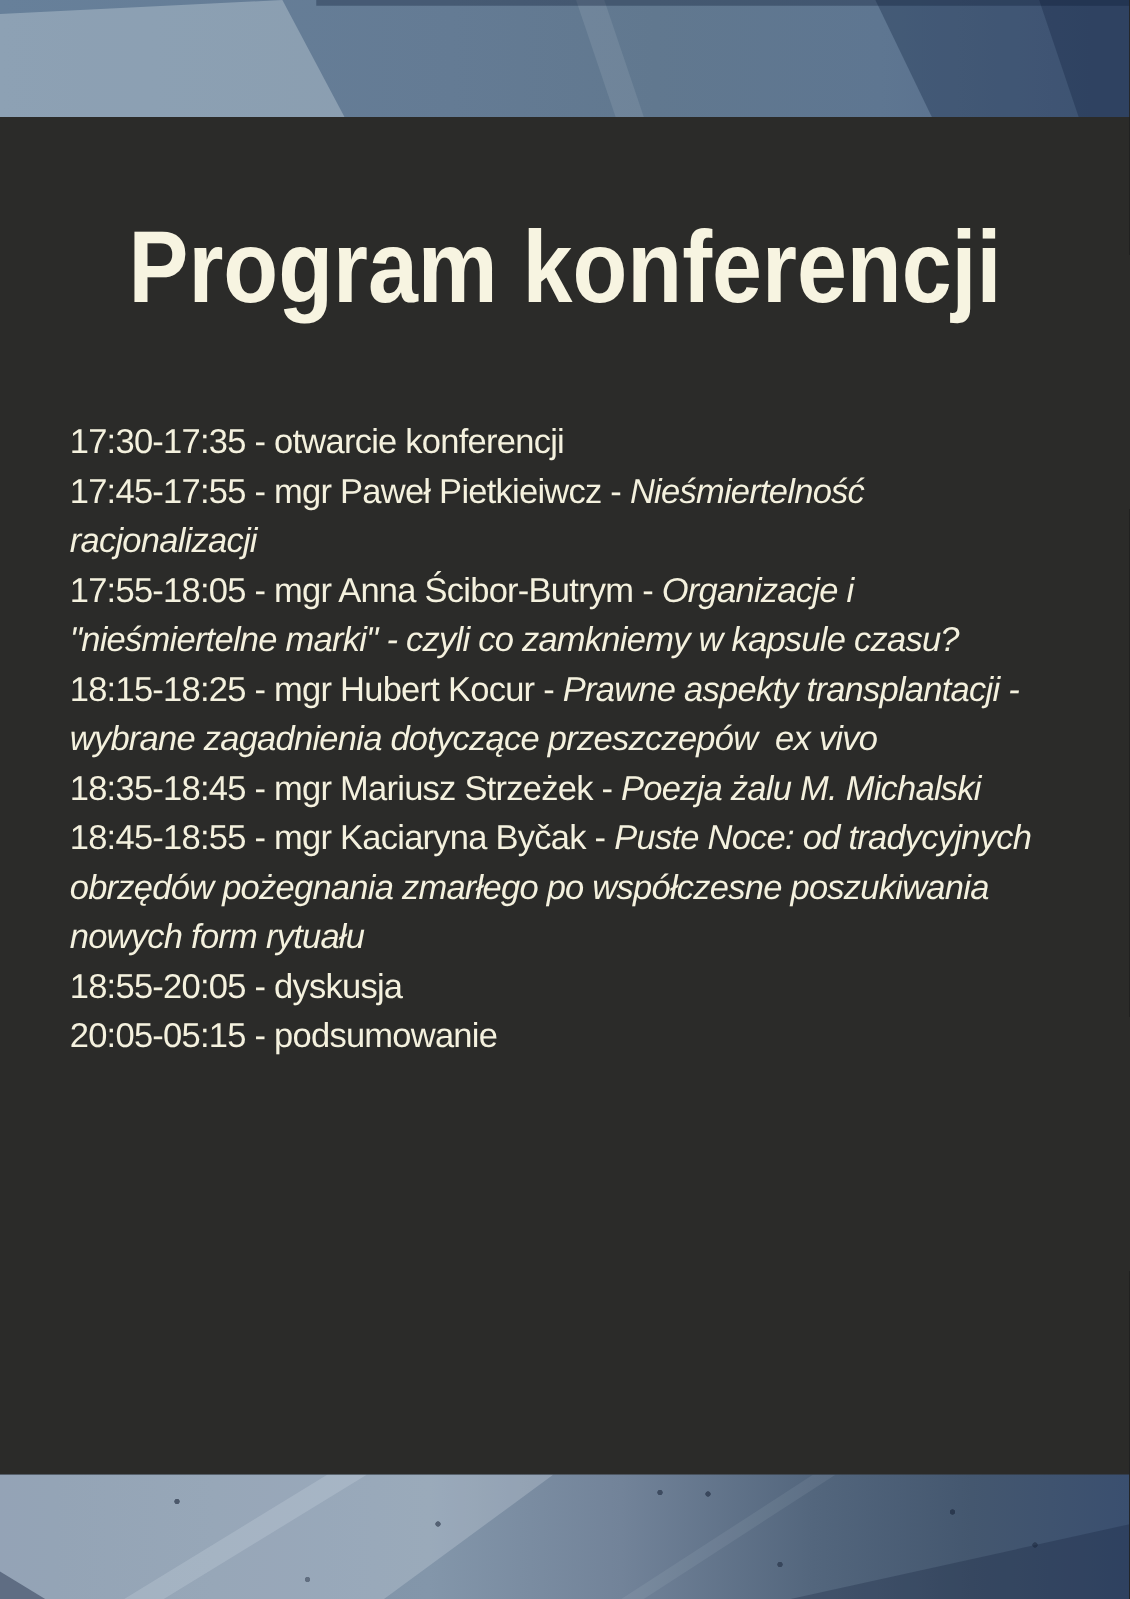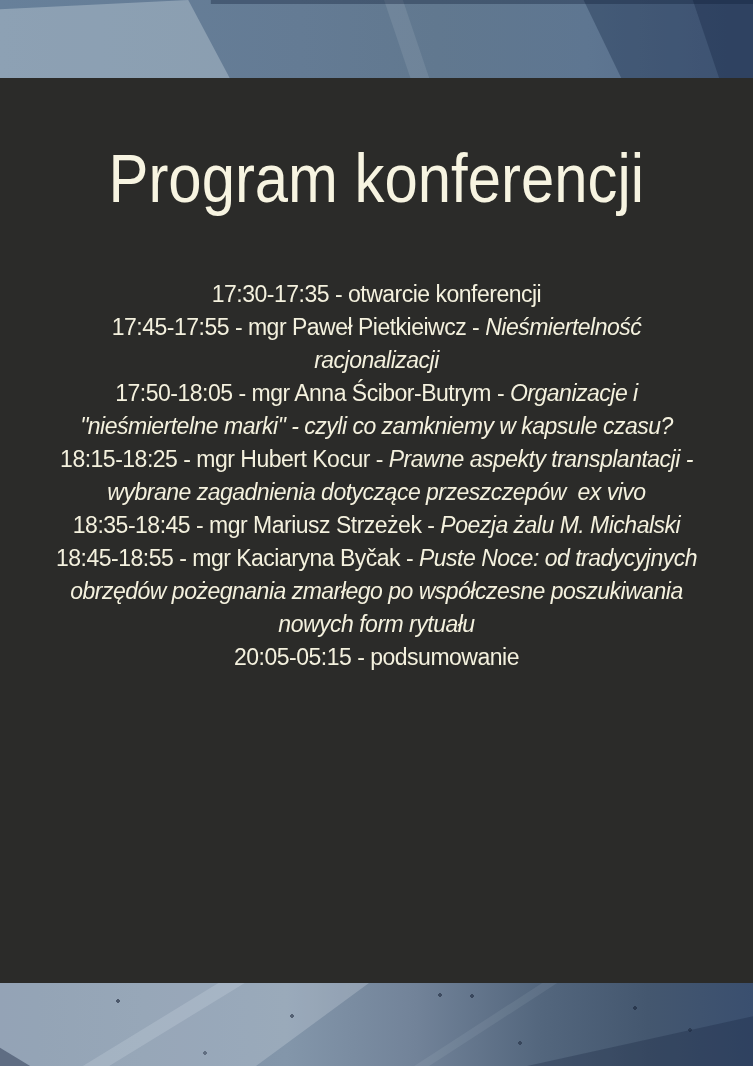--- a/index.html
+++ b/index.html
@@ -50,34 +50,34 @@
     position: absolute;
     top: 78px; bottom: 83px; left: 0; right: 0;
     background: #2b2b29;
     color: #f5f2df;
   }
   .title {
     margin: 66px 0 0;
     text-align: center;
     font-size: 68px;
     line-height: 1.0;
-    font-weight: 400;
+    font-weight: 700;
     color: #f7f4e1;
     letter-spacing: 0;
     white-space: nowrap;
   }
   .title .squeeze {
     display: inline-block;
     transform: scaleX(0.88);
     transform-origin: 50% 50%;
   }
   .schedule {
     width: 660px;
     margin: 66px auto 0;
-    text-align: center;
+    text-align: left;
     font-size: 23px;
     line-height: 33px;
     letter-spacing: -0.5px;
     color: #f4f1de;
   }
   .schedule p.entry { margin: 0; }
   .seg.italic { font-style: italic; }
 </style>
 </head>
 <body>
@@ -90,24 +90,25 @@
     <div class="shape t-dark"></div>
     <div class="shape t-darker"></div>
     <div class="shape t-topline"></div>
   </div>
 
   <div class="panel">
     <h1 class="title"><span class="squeeze">Program konferencji</span></h1>
     <div class="schedule">
         <p class="entry"><span class="seg">17:30-17:35 - otwarcie konferencji</span></p>
         <p class="entry"><span class="seg">17:45-17:55 - mgr Paweł Pietkieiwcz - </span><span class="seg italic">Nieśmiertelność racjonalizacji</span></p>
-        <p class="entry"><span class="seg">17:50-18:05 - mgr Anna Ścibor-Butrym - </span><span class="seg italic">Organizacje i "nieśmiertelne marki" - czyli co zamkniemy w kapsule czasu?</span></p>
+        <p class="entry"><span class="seg">17:55-18:05 - mgr Anna Ścibor-Butrym - </span><span class="seg italic">Organizacje i "nieśmiertelne marki" - czyli co zamkniemy w kapsule czasu?</span></p>
         <p class="entry"><span class="seg">18:15-18:25 - mgr Hubert Kocur - </span><span class="seg italic">Prawne aspekty transplantacji - wybrane zagadnienia dotyczące przeszczepów&nbsp; ex vivo</span></p>
         <p class="entry"><span class="seg">18:35-18:45 - mgr Mariusz Strzeżek - </span><span class="seg italic">Poezja żalu M. Michalski</span></p>
         <p class="entry"><span class="seg">18:45-18:55 - mgr Kaciaryna Byčak - </span><span class="seg italic">Puste Noce: od tradycyjnych obrzędów pożegnania zmarłego po współczesne poszukiwania nowych form rytuału</span></p>
+        <p class="entry"><span class="seg">18:55-20:05 - dyskusja</span></p>
         <p class="entry"><span class="seg">20:05-05:15 - podsumowanie</span></p>
       </div>
   </div>
 
   <div class="band band-bottom">
     <div class="shape b-light"></div>
     <div class="shape b-streak1"></div>
     <div class="shape b-streak2"></div>
     <div class="shape b-dark"></div>
     <div class="shape b-corner"></div>

